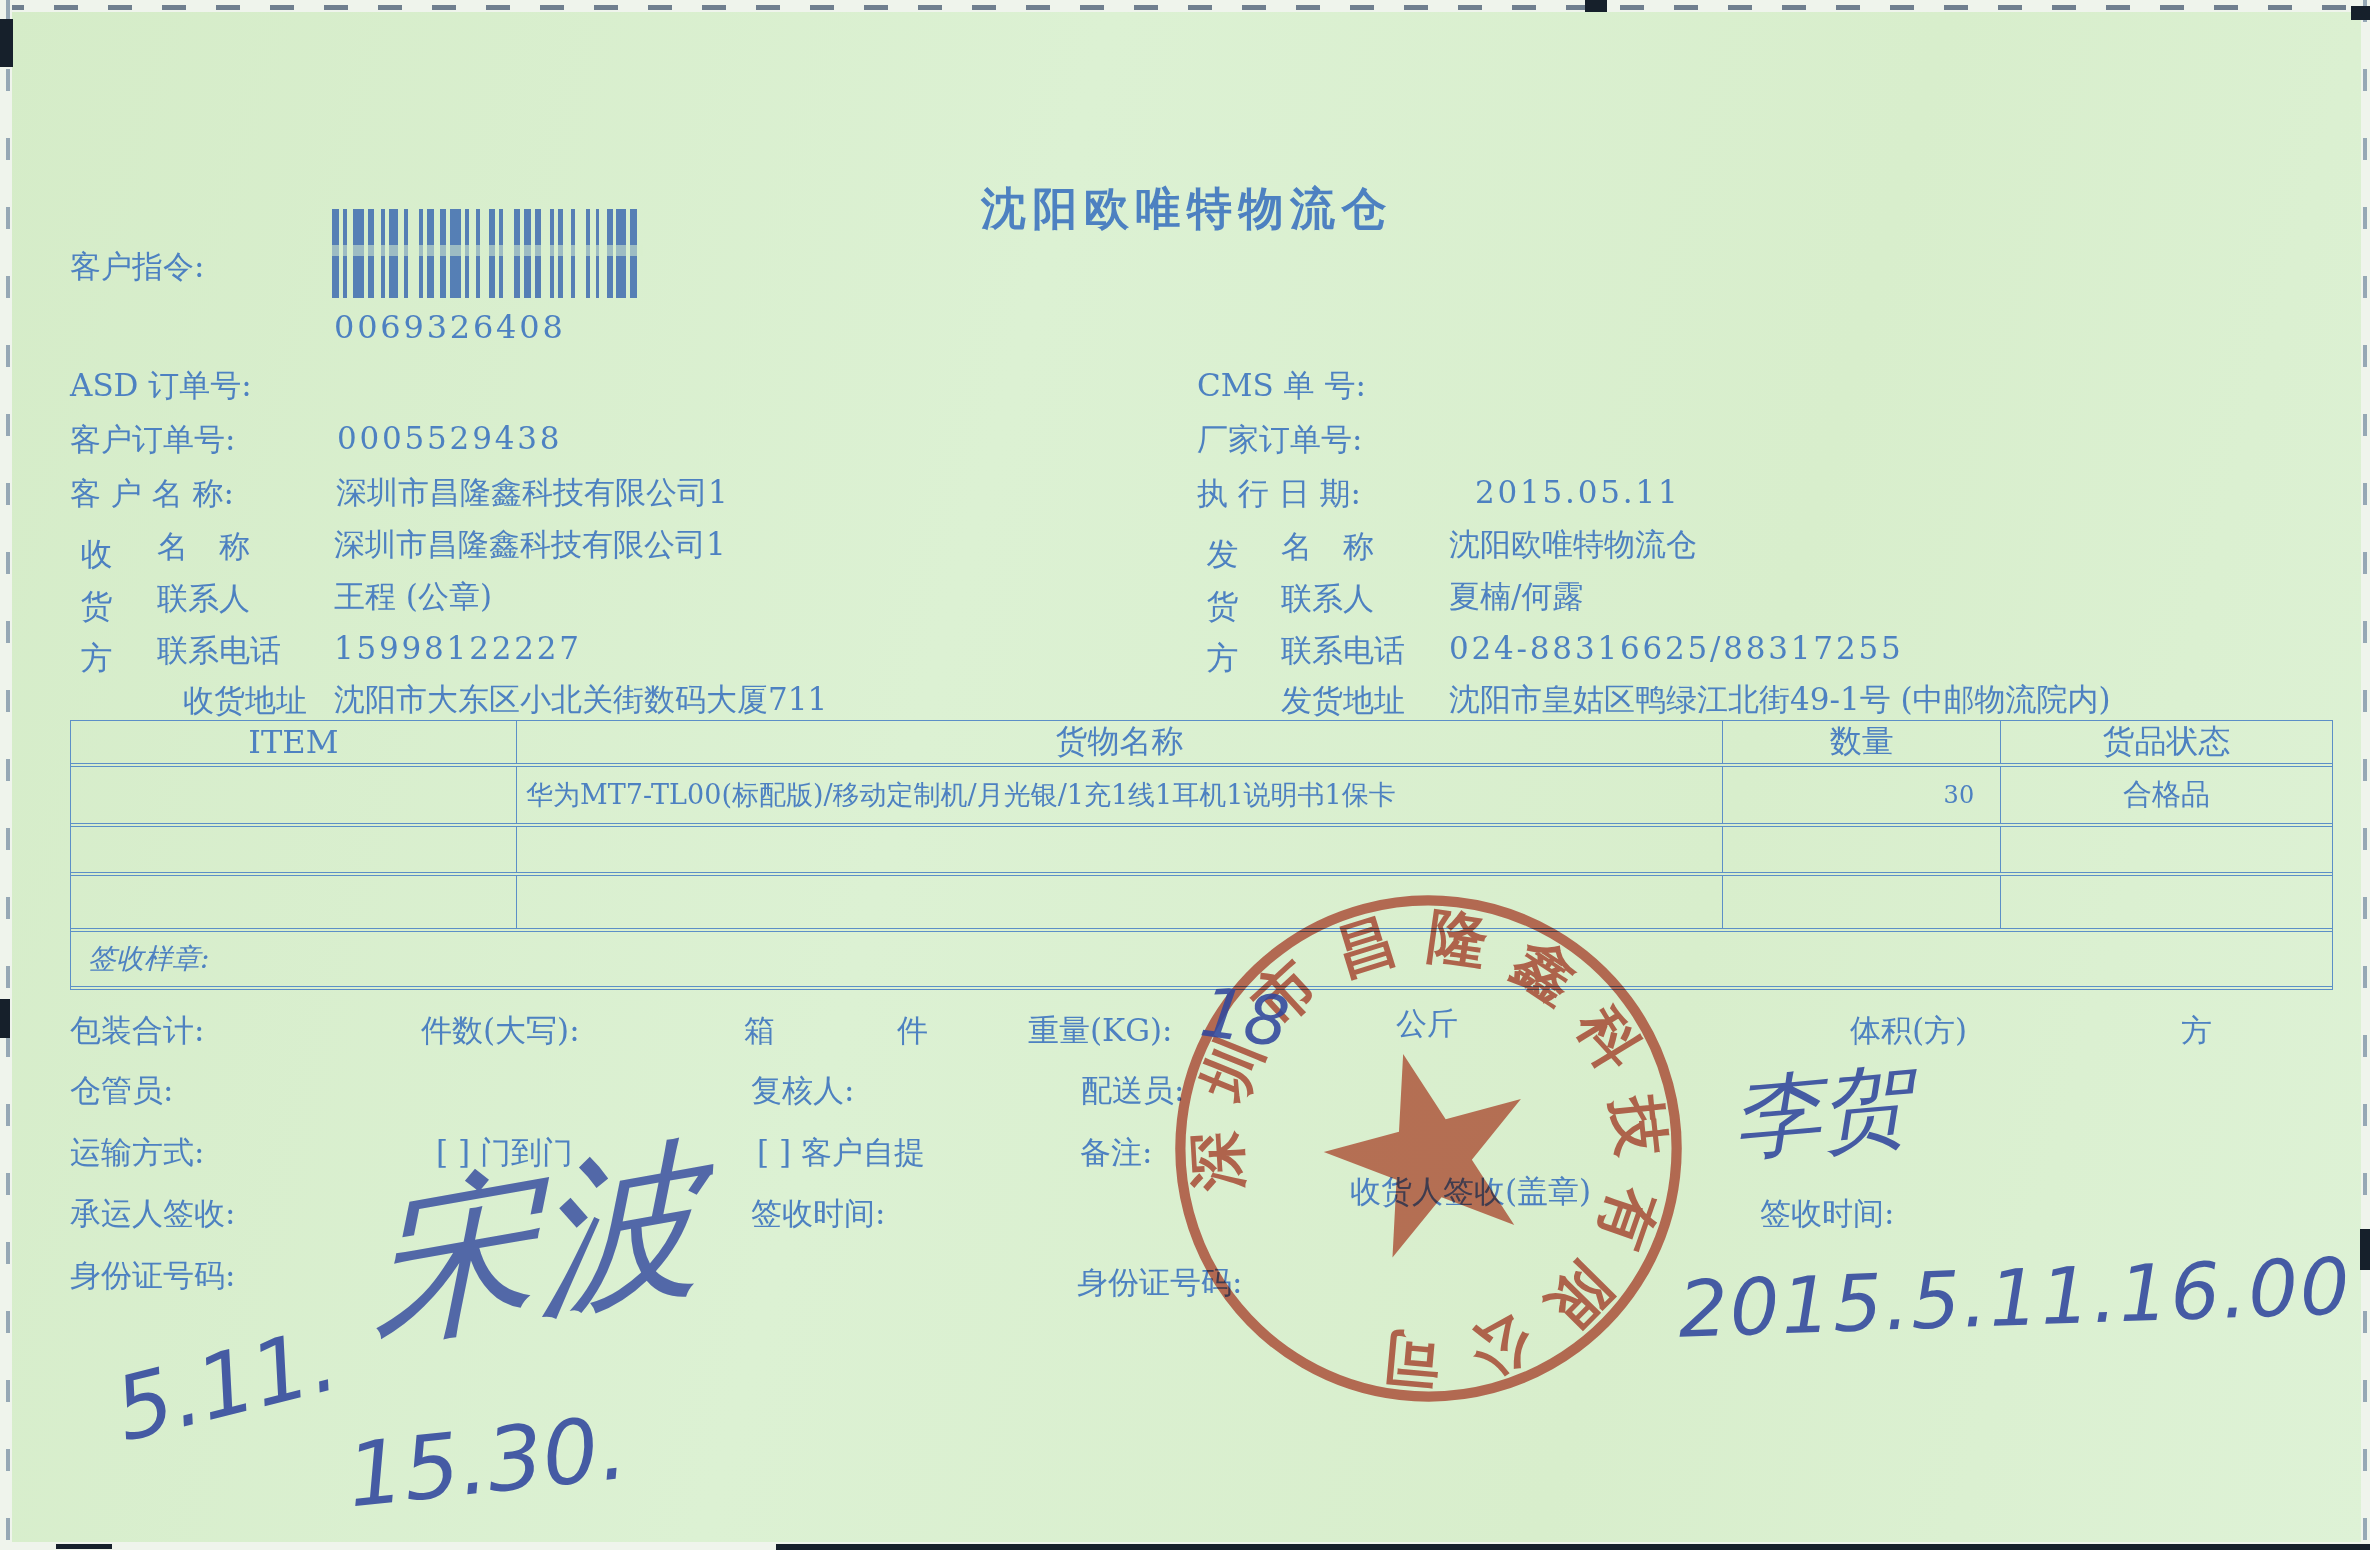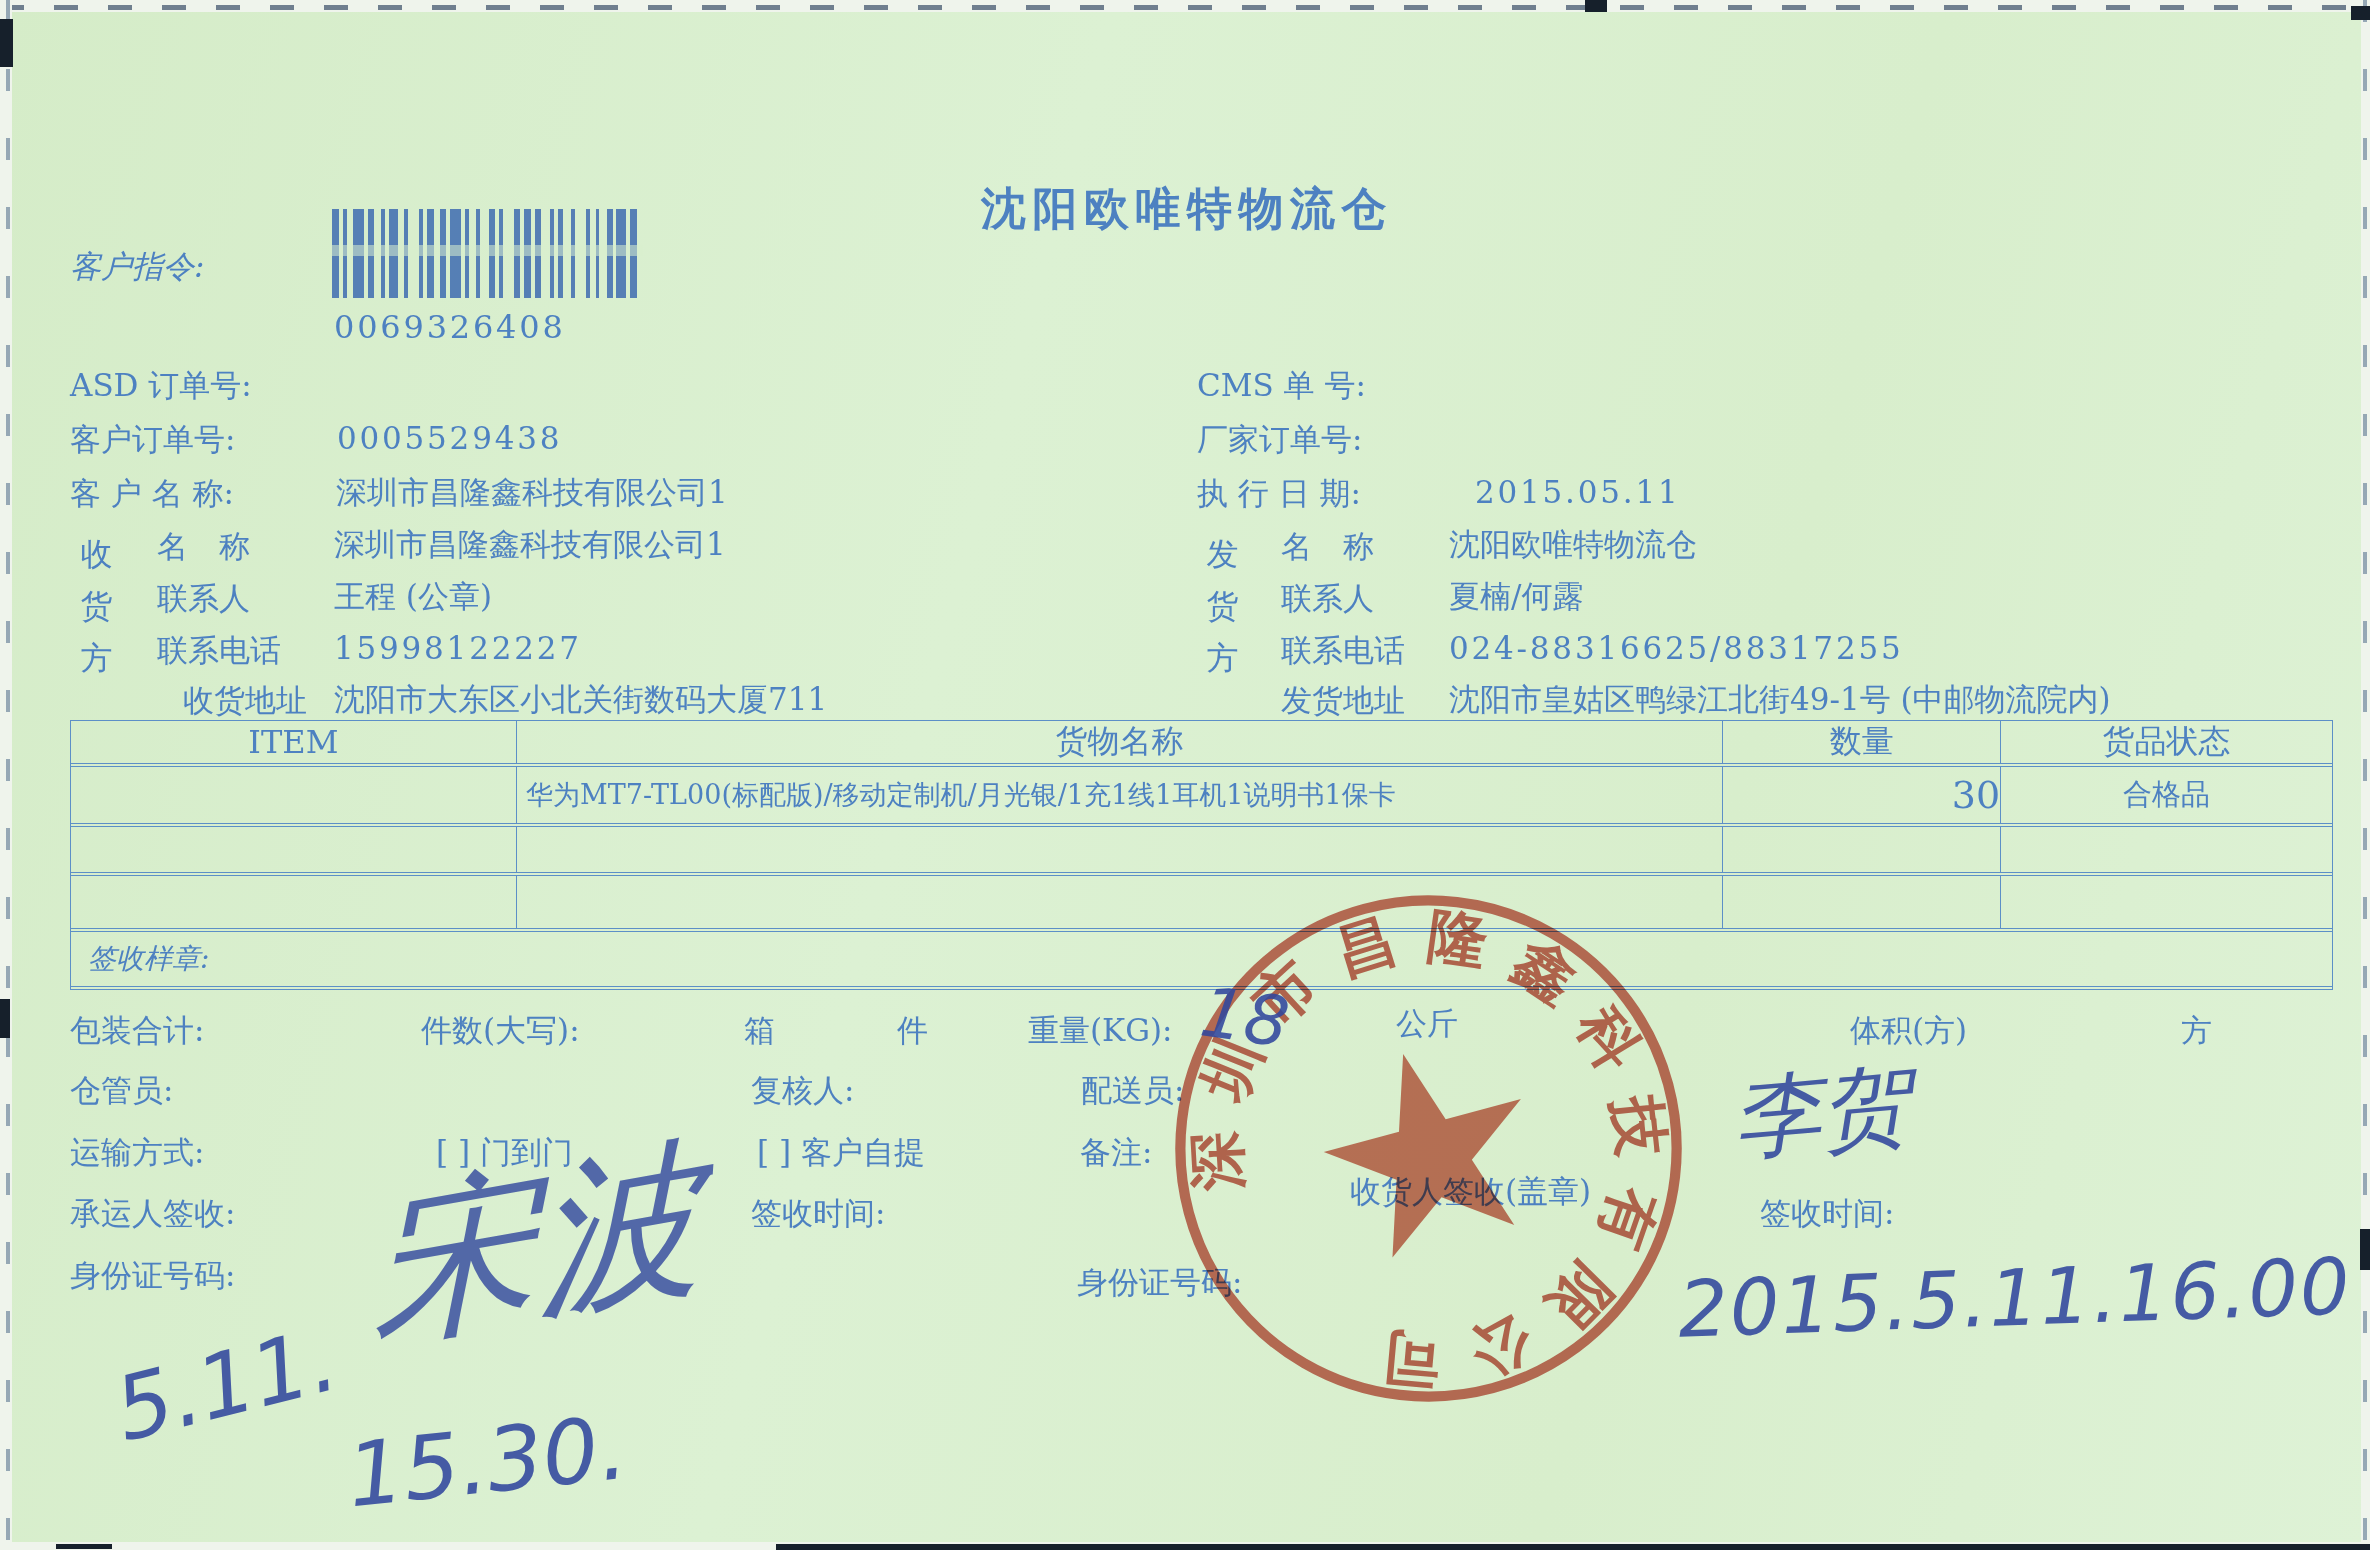--- a/index.html
+++ b/index.html
@@ -33,21 +33,21 @@
   .tbl{position:absolute;left:70px;top:720px;width:2263px;border-top:1.9px solid var(--line);border-left:1.9px solid var(--line);border-right:1.9px solid var(--line);box-sizing:border-box;}
   .trow{display:flex;border-bottom:4.7px double var(--line);}
   .trow.single{display:block;}
   .tcell{box-sizing:border-box;display:flex;align-items:center;color:var(--blue);font-size:31px;overflow:hidden;white-space:nowrap;}
   .tcell.b{border-right:1.9px solid var(--line);}
   .c1{width:446px;justify-content:center;}
   .c2{width:1207px;}
   .c3{width:278px;}
   .c4{width:331px;justify-content:center;}
   .hd .tcell{justify-content:center;font-size:32px;}
-  .qty{justify-content:flex-end;font-size:38px;}
+  .qty{justify-content:flex-end;padding-right:26px;font-size:24px;}
   .pname{padding-left:9.3px;font-size:27px;}
   .signrow{height:54px;display:flex;align-items:center;padding-left:17px;color:var(--blue);font-size:28px;font-style:italic;}
   
   .hw{position:absolute;color:var(--ink);font-family:"DejaVu Sans",sans-serif;font-style:italic;white-space:nowrap;opacity:.88;}
   
   .stamp{position:absolute;left:1158px;top:878px;width:541px;height:541px;transform:rotate(-15deg);mix-blend-mode:multiply;opacity:.85;}
 </style>
 </head>
 <body>
 
@@ -63,21 +63,21 @@
   <div class="mark" style="left:0;top:18.6px;width:13px;height:48px;"></div>
   <div class="mark" style="left:0;top:999px;width:10.3px;height:39px;"></div>
   <div class="mark" style="left:1585px;top:0;width:22.4px;height:12px;"></div>
   <div class="mark" style="right:0;top:5.6px;width:20.5px;height:14px;"></div>
   <div class="mark" style="right:0;top:1229px;width:11.2px;height:41px;"></div>
   <div class="mark" style="left:776px;bottom:0;width:1595px;height:6.5px;"></div>
   <div class="mark" style="left:56px;bottom:0.9px;width:56px;height:4.7px;"></div>
 
   <div class="title">沈阳欧唯特物流仓</div>
 
-  <div class="lbl" style="left:70px;top:248px;font-style:italic;">客户指令:</div>
+  <div class="lbl" style="left:70px;top:248px;">客户指令:</div>
   <div class="barcode" id="barcode">
       <div class="band"></div>
       <span style="width: 9px; background: rgba(62, 107, 176, 0.85);"></span>
       <span style="width: 4.6px; background: transparent;"></span>
       <span style="width: 4.6px; background: rgba(62, 107, 176, 0.85);"></span>
       <span style="width: 6.9px; background: transparent;"></span>
       <span style="width: 13.7px; background: rgba(62, 107, 176, 0.85);"></span>
       <span style="width: 4.6px; background: transparent;"></span>
       <span style="width: 6.9px; background: rgba(62, 107, 176, 0.85);"></span>
       <span style="width: 9px; background: transparent;"></span>

